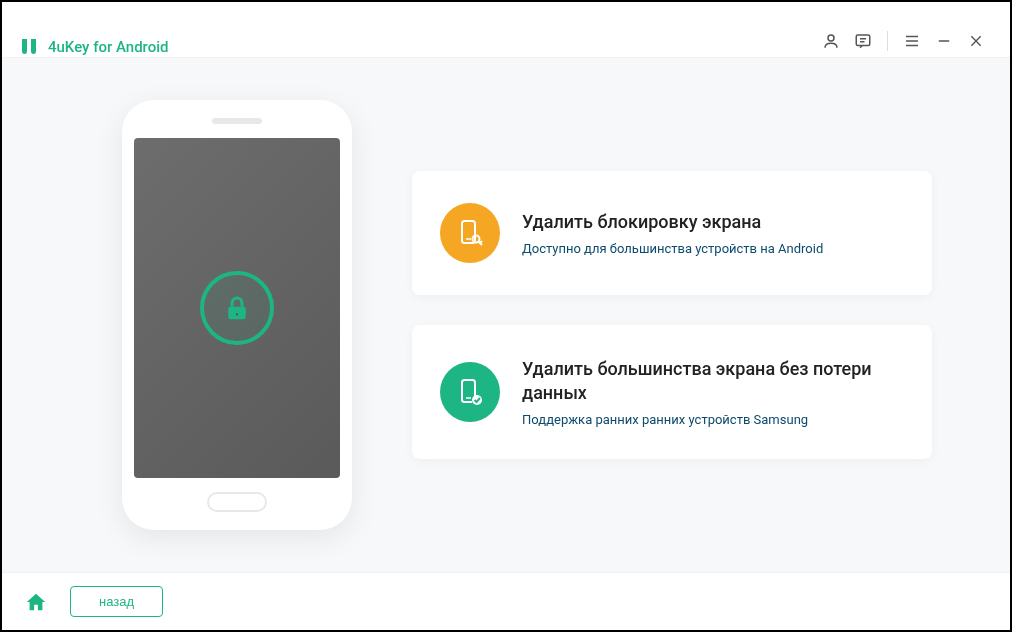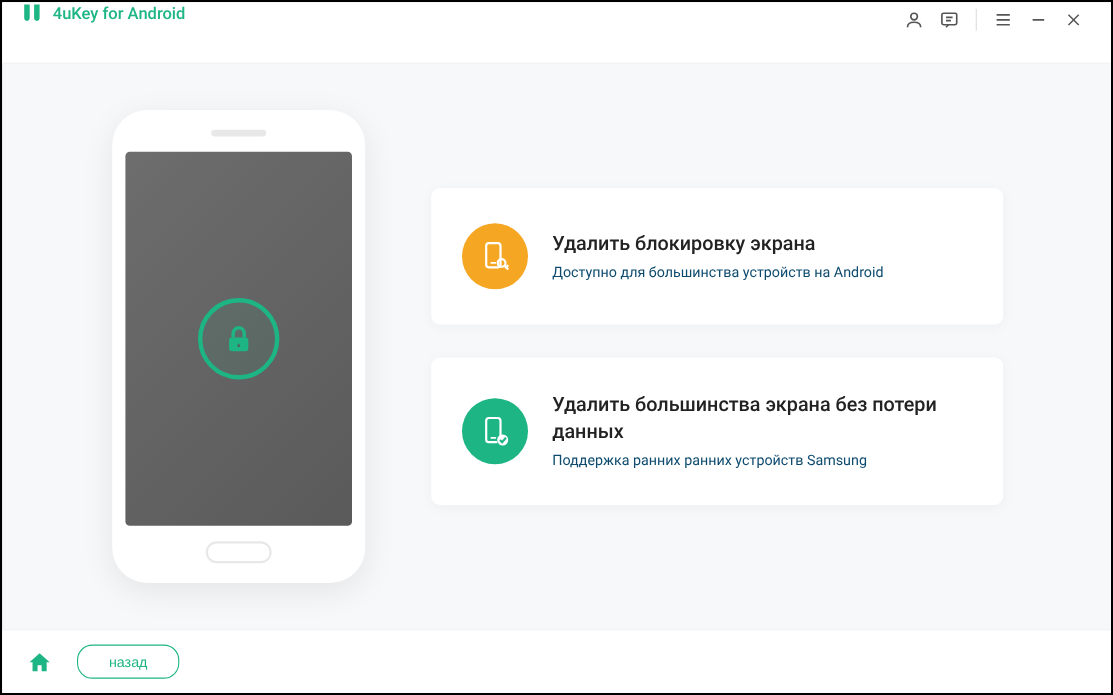--- a/index.html
+++ b/index.html
@@ -19,21 +19,21 @@
       width: 100%;
       height: 100%;
       display: flex;
       flex-direction: column;
       background: #f7f8fa;
     }
     .titlebar {
       height: 56px;
       background: #fff;
       display: flex;
-      align-items: flex-start;
+      align-items: flex-end;
       padding: 0 18px;
       border-bottom: 1px solid #eef0f2;
     }
     .titlebar-left {
       display: flex;
       align-items: center;
       gap: 10px;
     }
     .logo-icon {
       width: 18px;
@@ -67,20 +67,21 @@
       height: 20px;
       background: #ddd;
       margin: 0 8px;
     }
     .content {
       flex: 1;
       display: flex;
       align-items: center;
       padding: 40px 60px;
       gap: 60px;
+      margin-left: 20px;
     }
     .phone-illustration {
       width: 230px;
       height: 430px;
       background: #fff;
       border-radius: 32px;
       box-shadow: 0 8px 30px rgba(0,0,0,0.08);
       padding: 12px;
       display: flex;
       flex-direction: column;
@@ -185,21 +186,21 @@
       align-items: center;
       justify-content: center;
       width: 28px;
       height: 28px;
     }
     .back-btn {
       border: 1px solid #1db584;
       color: #1db584;
       background: #fff;
       padding: 7px 28px;
-      border-radius: 14px;
+      border-radius: 4px;
       font-size: 13px;
       cursor: pointer;
     }
   </style>
 </head>
 <body>
 
 <div class="app">
   <div class="titlebar">
     <div class="titlebar-left">

